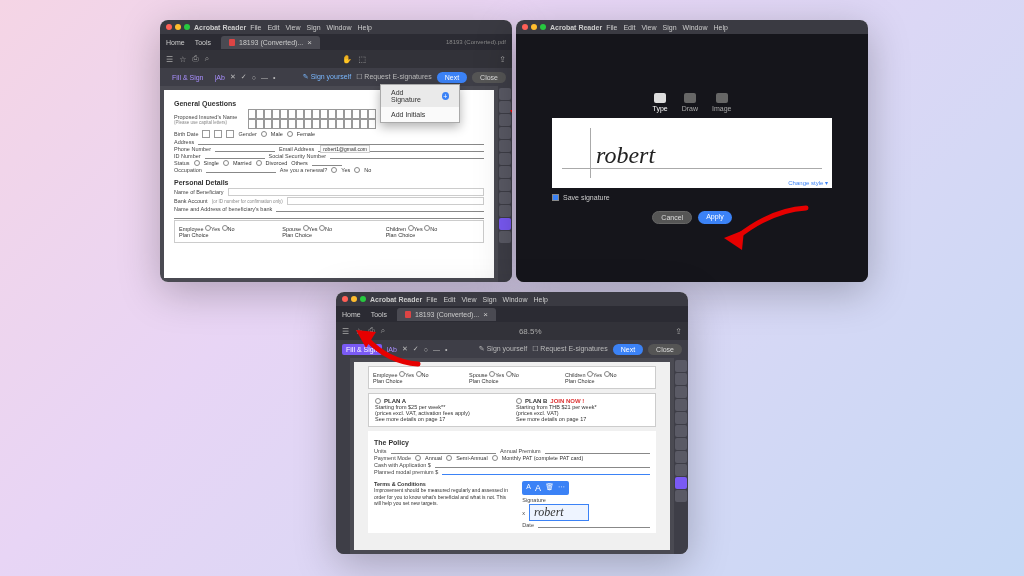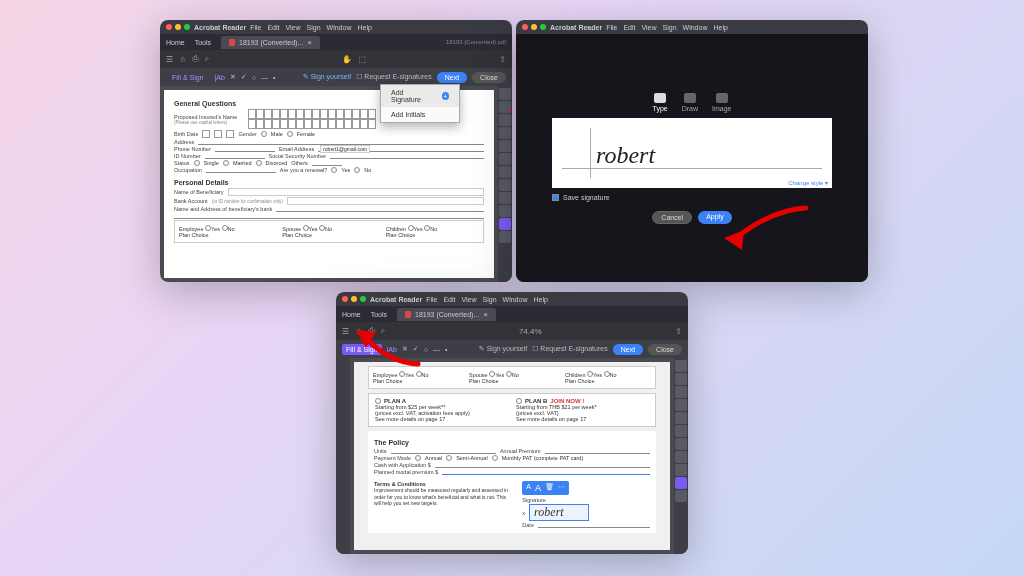--- a/index.html
+++ b/index.html
@@ -438,21 +438,21 @@
       <span>18193 (Converted)...</span>
       <span class="close">×</span>
     </div>
   </div>
   <div class="icon-row">
     <span>☰</span>
     <span>☆</span>
     <span>⎙</span>
     <span>⌕</span>
     <span class="sp"></span>
-    <span>74.4%</span>
+    <span>68.5%</span>
     <span class="sp"></span>
     <span>⇪</span>
   </div>
   <div class="toolrow">
     <span style="background:#7a5af5;color:#fff;padding:2px 4px;border-radius:2px;">Fill &amp; Sign</span>
     <span style="color:#a98fff;">|Ab</span>
     <span>✕</span>
     <span>✓</span>
     <span>○</span>
     <span>—</span>

